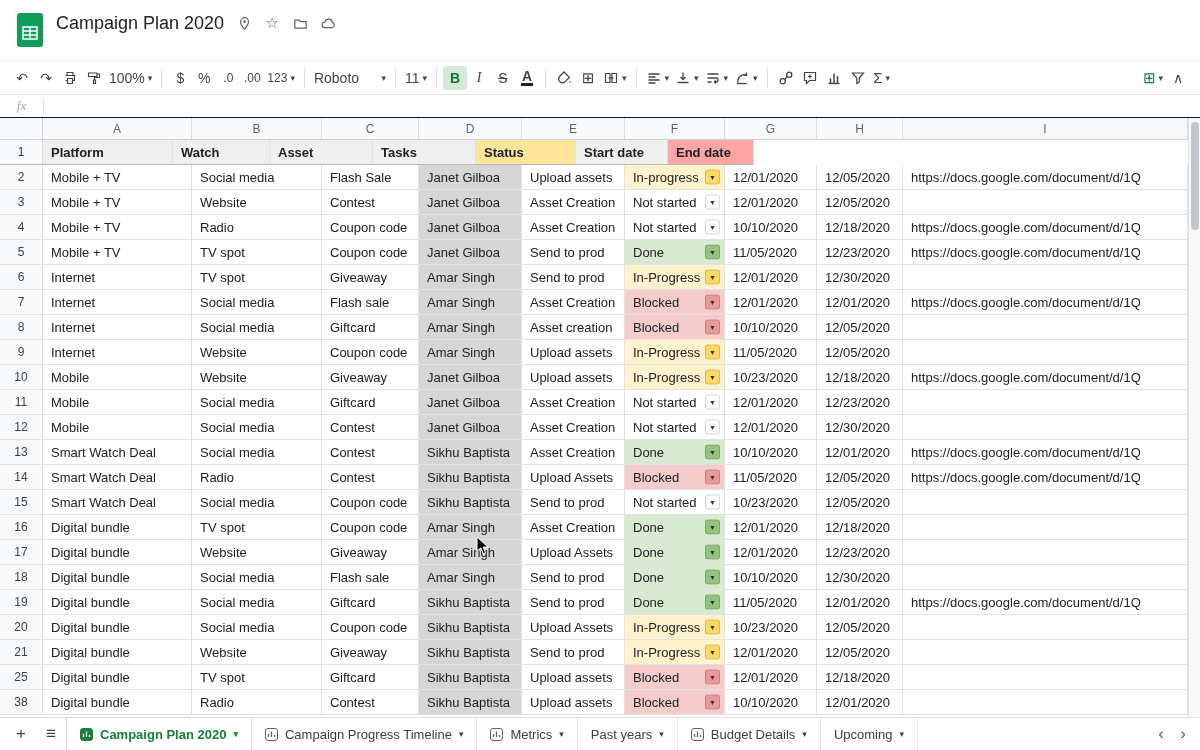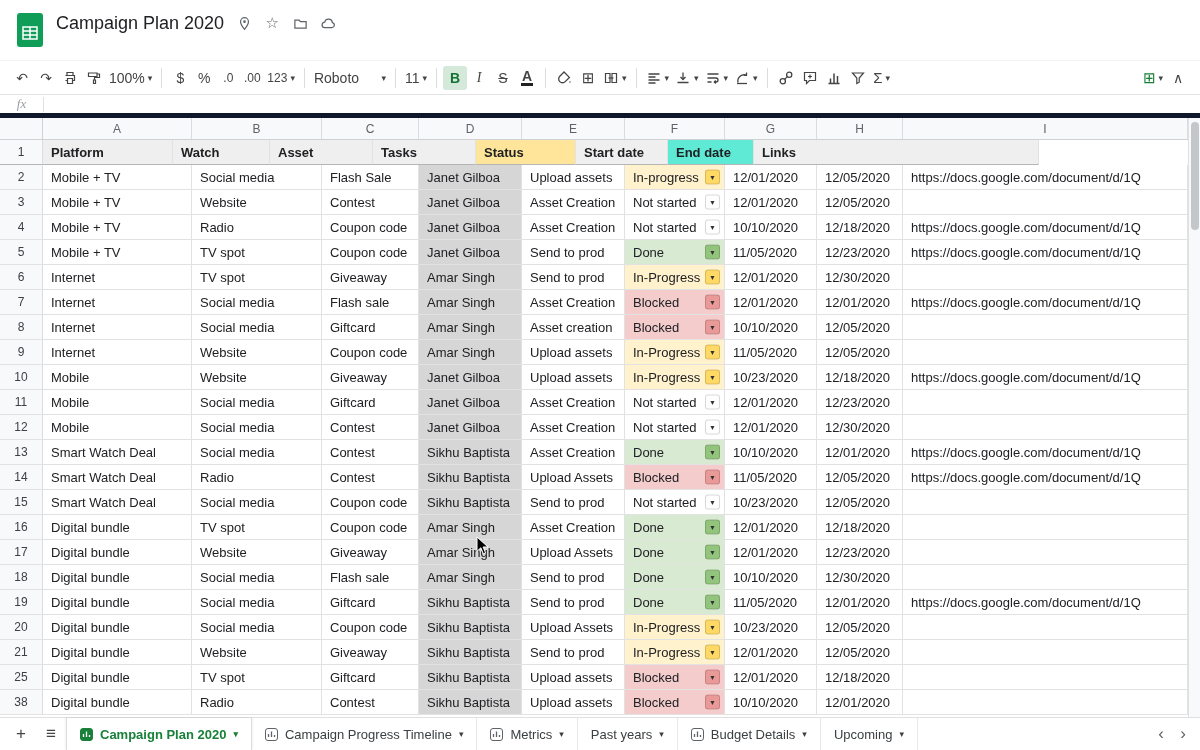--- a/index.html
+++ b/index.html
@@ -32,21 +32,21 @@
   .tb-bold{background:#d4e9d9}
   .tb-bold span{color:#137333;font-weight:bold}
   .tb-b{font-weight:bold}
   .tb-i{font-style:italic;font-family:"Liberation Serif",serif}
   .tb-s{text-decoration:line-through}
   .tb-a{display:inline-block;line-height:13px;border-bottom:3px solid #222;padding:0 1px;font-weight:bold}
   .tb-small{font-size:12px;letter-spacing:0}
   .tb-green{color:#188038;font-size:15px}
   .tspacer{flex:1}
   
-  .formula-bar{height:24px;display:flex;align-items:center;border-top:1px solid #e3e3e3;border-bottom:5px solid #0f172a}
+  .formula-bar{height:24px;display:flex;align-items:center;border-top:1px solid #e3e3e3;border-bottom:1px solid #0f172a}
   .fx{width:43px;text-align:center;color:#9aa0a6;font-style:italic;font-family:"Liberation Serif",serif;font-size:13px}
   .fx-div{width:1px;height:15px;background:#e0e0e0}
   
   .grid{position:relative;height:599px;overflow:hidden;background:#fff}
   .sheet{width:1188px}
   .col-headers{display:flex;height:22px;background:#f8f9fa;border-bottom:1px solid #cfd1d4}
   .corner{width:43px;flex:0 0 43px;border-right:1px solid #cfd1d4;background:#f8f9fa}
   .colhdr{flex:0 0 auto;border-right:1px solid #dadce0;display:flex;align-items:center;justify-content:center;
           color:#5f6368;font-size:12px}
   .grow{display:flex;height:25px}
@@ -302,22 +302,21 @@
         </div>
       <div>
           <div class="grow hdr-row">
             <div class="rownum">1</div>
             <div class="cell" style="width: 130px; background: rgb(239, 239, 239);">Platform</div>
             <div class="cell" style="width: 97px; background: rgb(239, 239, 239);">Watch</div>
             <div class="cell" style="width: 103px; background: rgb(239, 239, 239);">Asset</div>
             <div class="cell" style="width: 103px; background: rgb(239, 239, 239);">Tasks</div>
             <div class="cell" style="width: 100px; background: rgb(255, 229, 153);">Status</div>
             <div class="cell" style="width: 92px; background: rgb(239, 239, 239); text-align: center;">Start date</div>
-            <div class="cell" style="width: 86px; background: #5eead4;">End date</div>
-            <div class="cell" style="width: 285px; background: rgb(239, 239, 239);">Links</div>
+            <div class="cell" style="width: 86px; background: #fca5a5;">End date</div>
           </div>
           <div class="grow">
             <div class="rownum">2</div>
             <div class="cell" style="width: 149px;">Mobile + TV</div>
             <div class="cell" style="width: 130px;">Social media</div>
             <div class="cell" style="width: 97px;">Flash Sale</div>
             <div class="cell" style="width: 103px; background: rgb(214, 214, 214);">Janet Gilboa</div>
             <div class="cell" style="width: 103px;">Upload assets</div>
             <div class="cell status" style="width: 100px; background: rgb(255, 242, 204);">
               <span class="stxt">In-progress</span>

